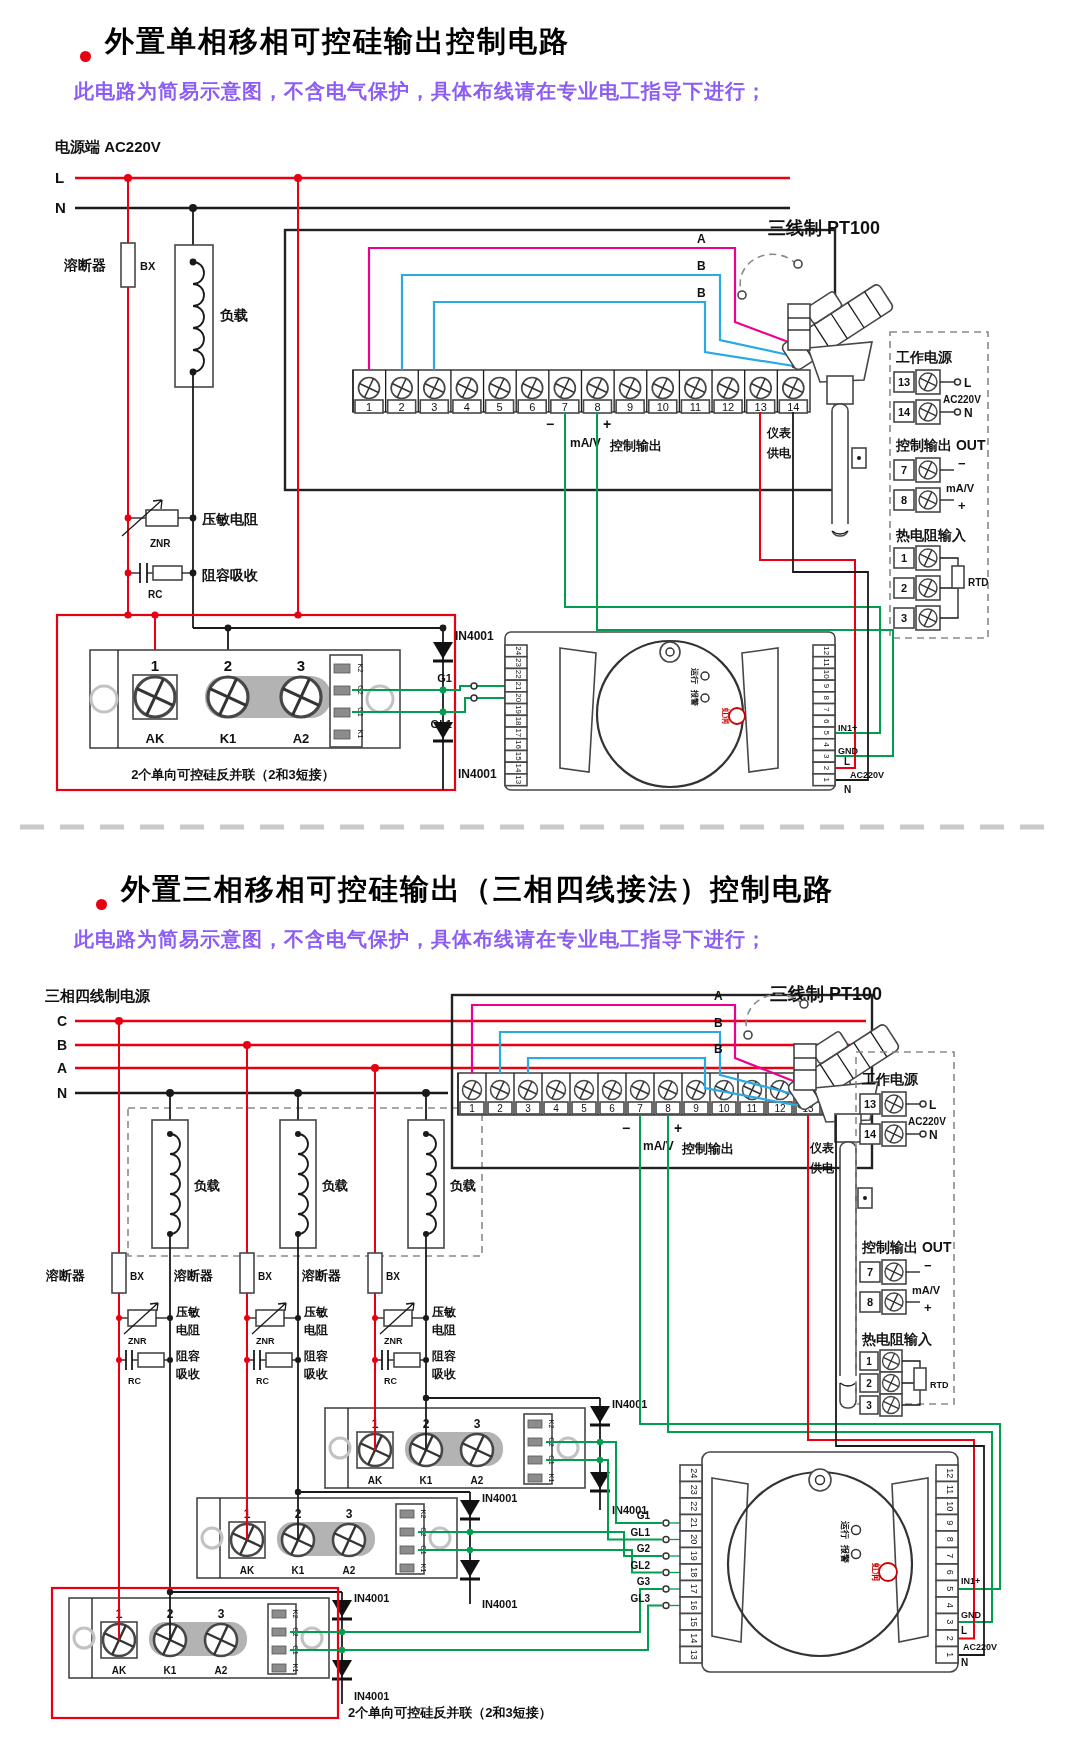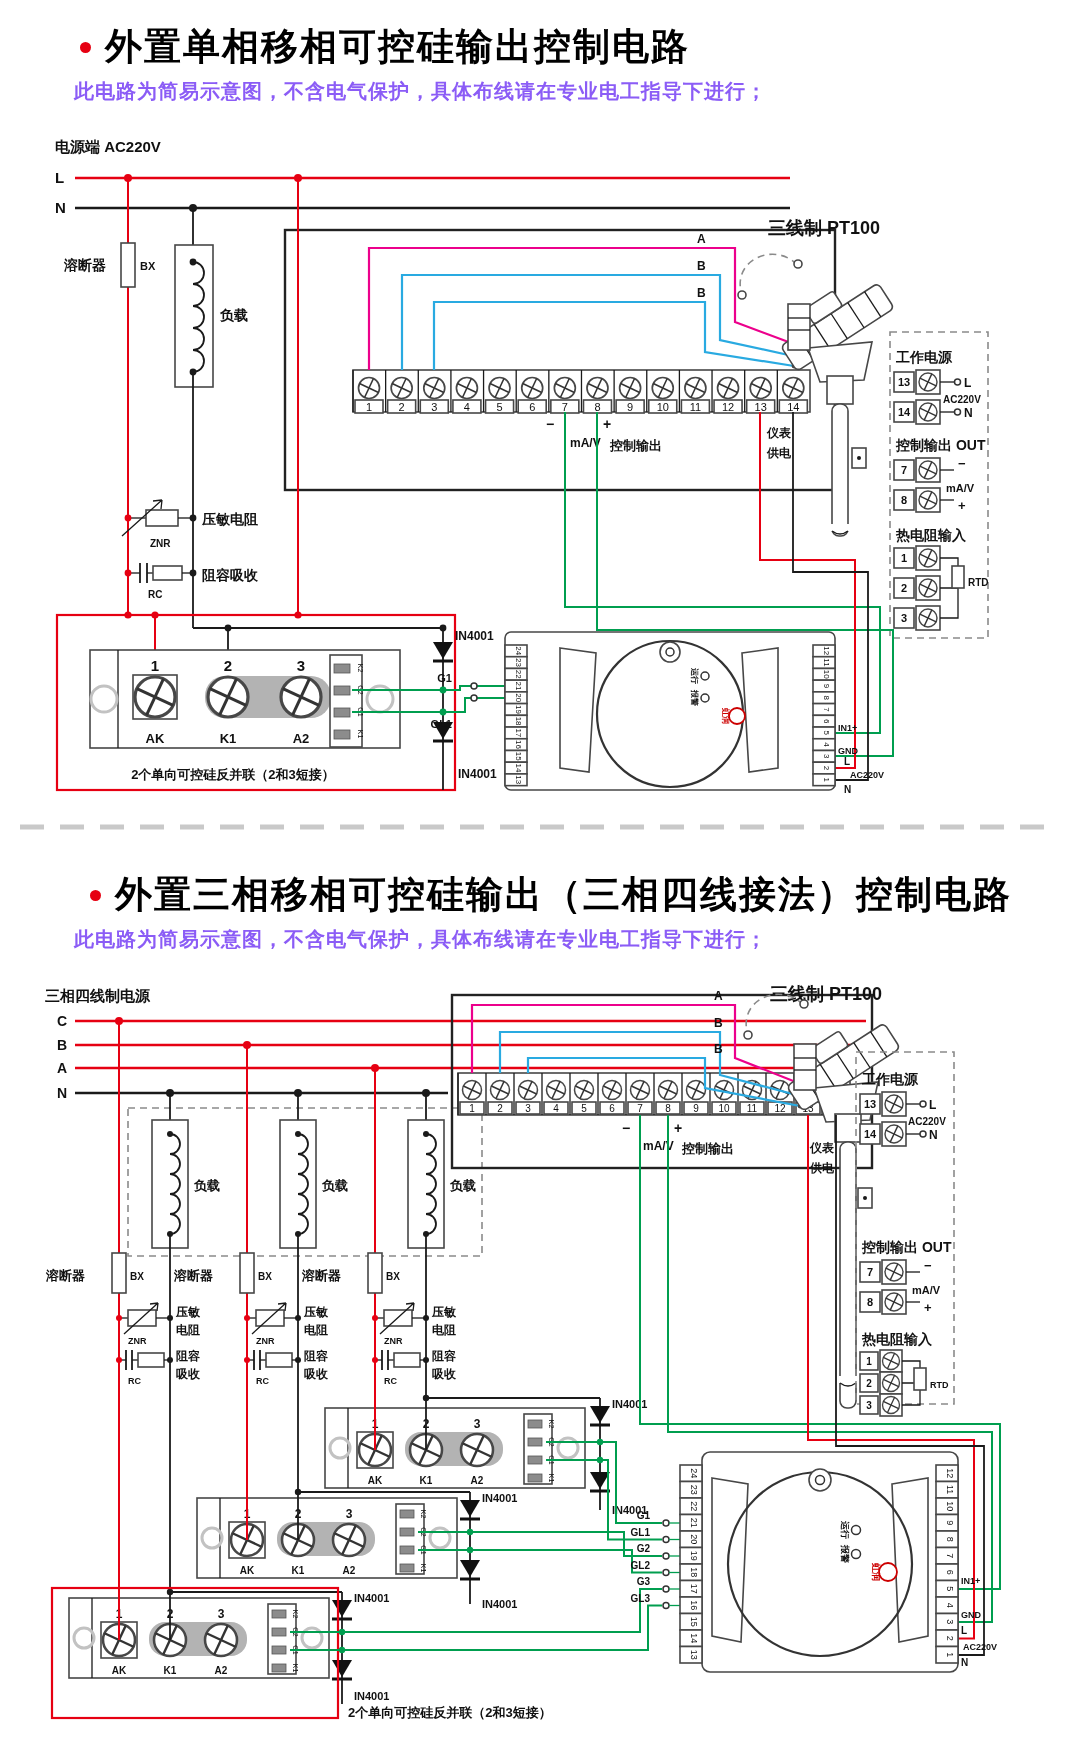--- a/index.html
+++ b/index.html
@@ -1,17 +1,17 @@
 <!DOCTYPE html>
 <html><head>
 <meta charset="utf-8">
 <style>
   html,body{margin:0;padding:0;background:#fff}
   body{width:1080px;height:1762px;position:relative;font-family:"Liberation Sans",sans-serif}
-  .title{position:absolute;font-size:37px;font-weight:bold;color:#000;letter-spacing:2px;display:flex;align-items:center;gap:14px;white-space:nowrap}
+  .title{position:absolute;font-size:29px;font-weight:bold;color:#000;letter-spacing:2px;display:flex;align-items:flex-end;gap:14px;white-space:nowrap}
   .bullet{width:11px;height:11px;border-radius:50%;background:#e60012;display:inline-block;flex:none}
   .sub{position:absolute;font-size:20px;font-weight:bold;color:#8b5cf6;letter-spacing:1px;white-space:nowrap}
   svg{position:absolute;left:0;top:0}
   svg text{font-family:"Liberation Sans",sans-serif;fill:#111}
   .b{font-weight:bold}
   .mid{text-anchor:middle}.end{text-anchor:end}
   .f7{font-size:7px}.f8{font-size:8px}.f9{font-size:9px}.f10{font-size:10px}.f11{font-size:11px}
   .f12{font-size:12px}.f13{font-size:13px}.f14{font-size:14px}.f15{font-size:15px}.f18{font-size:18px}
   .wL{stroke:#e60012;stroke-width:2.6;fill:none}
   .wN{stroke:#1a1a1a;stroke-width:2.6;fill:none}
@@ -37,21 +37,21 @@
 </style>
 </head>
 <body>
 
 <div class="title" style="left:80px;top:22px">
   <span class="bullet"></span>
   <span>外置单相移相可控硅输出控制电路</span>
 </div>
 <div class="sub" style="left:74px;top:78px">此电路为简易示意图，不含电气保护，具体布线请在专业电工指导下进行；</div>
 
-<div class="title" style="left:90px;top:870px">
+<div class="title" style="left:96px;top:870px">
   <span class="bullet"></span>
   <span>外置三相移相可控硅输出（三相四线接法）控制电路</span>
 </div>
 <div class="sub" style="left:74px;top:926px">此电路为简易示意图，不含电气保护，具体布线请在专业电工指导下进行；</div>
 
 <svg width="1080" height="1762" viewBox="0 0 1080 1762">
 <defs>
   <g id="sc">
     <circle r="10" class="co"></circle>
     <g transform="rotate(25)">

